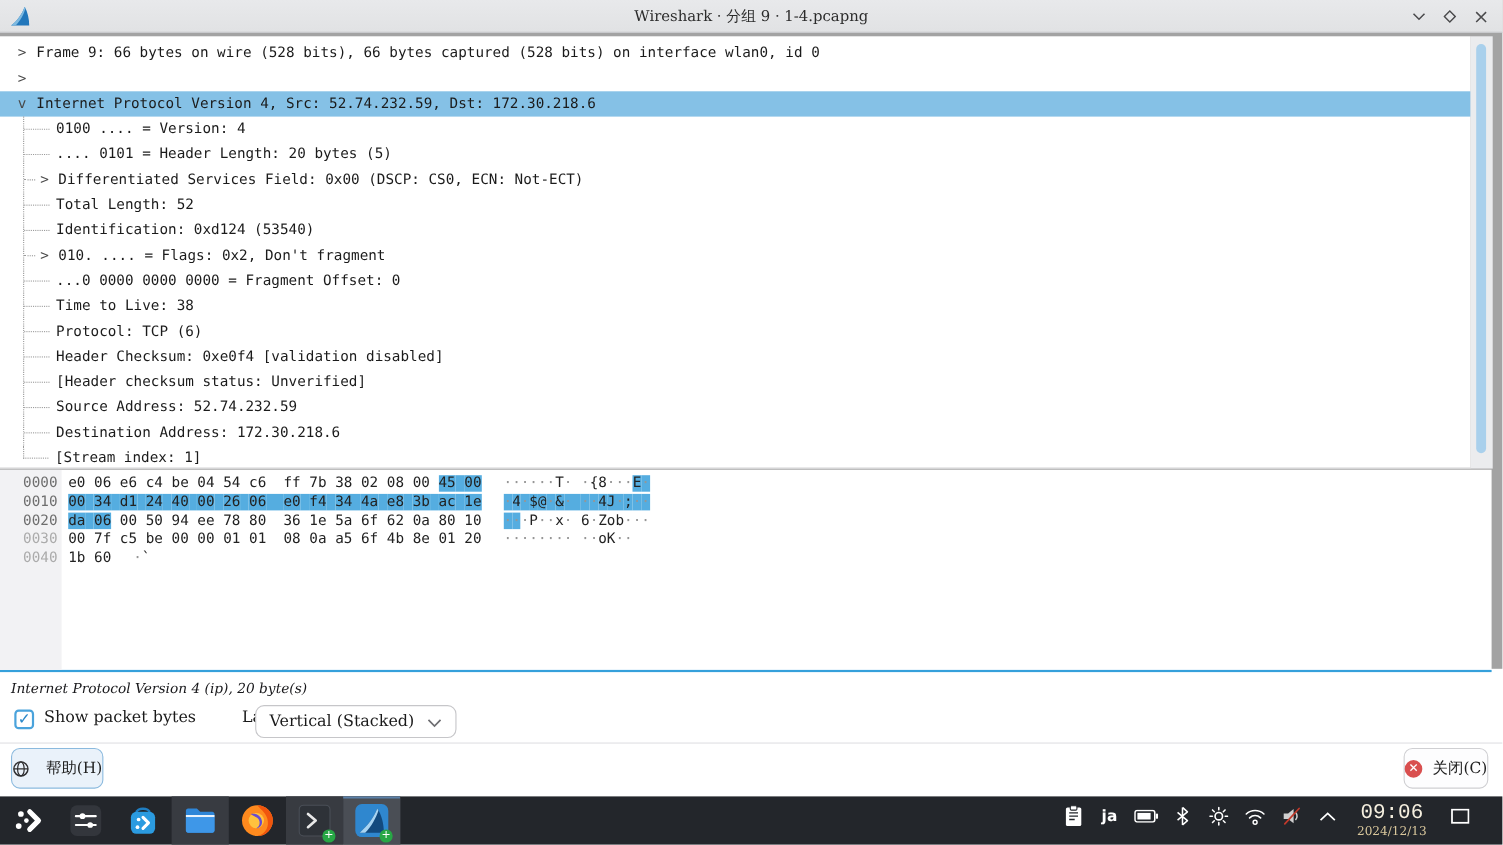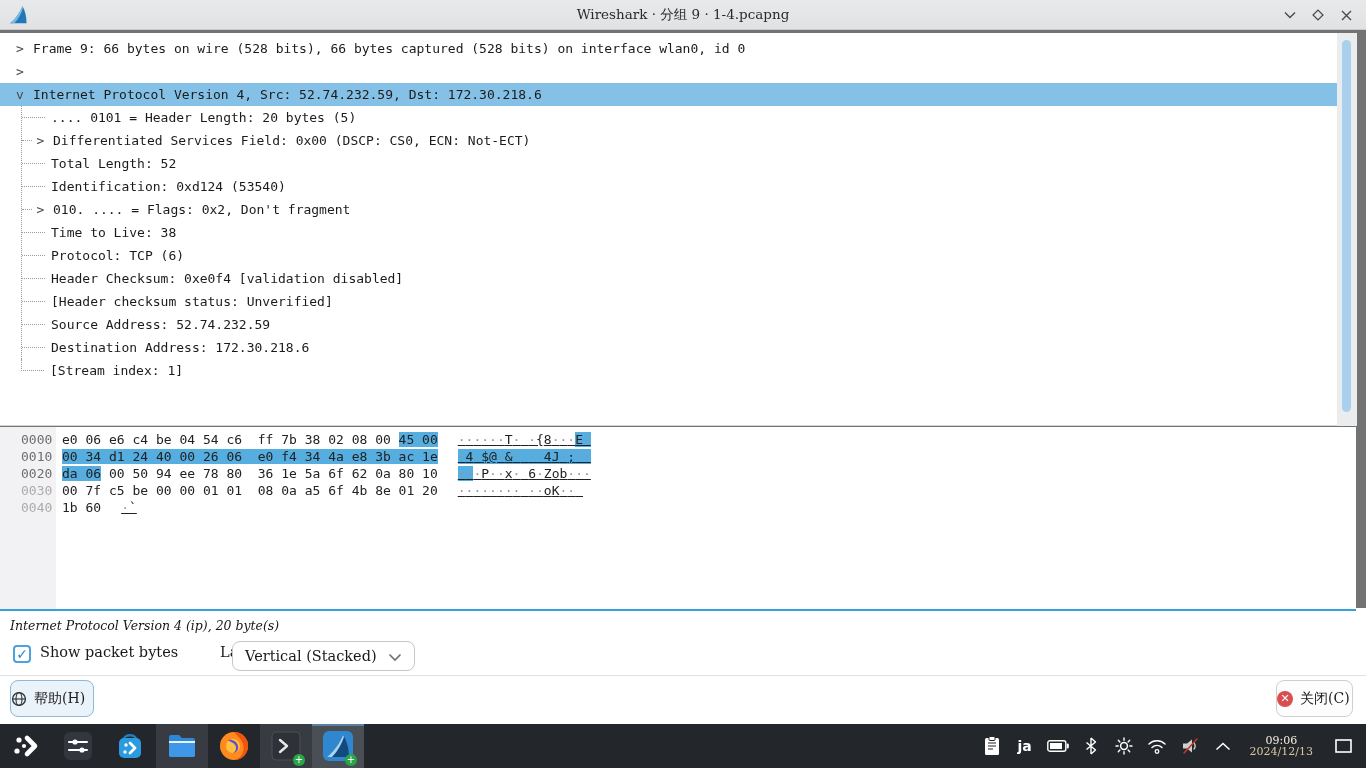--- a/index.html
+++ b/index.html
@@ -1,18 +1,18 @@
 <!DOCTYPE html>
 <html><head>
 <meta charset="utf-8">
 <style>
   * { margin:0; padding:0; box-sizing:border-box; }
   html,body { width:1366px; height:768px; overflow:hidden;
     font-family:"DejaVu Serif","Liberation Serif",serif; }
-  #stage { position:relative; width:1366px; height:608px; background:#737373; }
+  #stage { position:relative; width:1366px; height:608px; background:#a3a3a3; }
 
   
   #titlebar { position:absolute; left:0; top:0; width:1366px; height:30px;
     background:linear-gradient(#e8e9eb,#e1e2e4); border-bottom:1px solid #c9cacd;
     display:flex; align-items:center; }
   #titlebar .appicon { position:absolute; left:8px; top:4px; width:22px; height:22px; }
   #titlebar .title { width:100%; text-align:center; font-size:13.5px; color:#2b2b2b; }
   .winbtns { position:absolute; right:6px; top:0; height:30px; display:flex; align-items:center; }
   .winbtn { width:28px; height:28px; display:flex; align-items:center; justify-content:center;
     color:#4b4b4d; font-size:14px; cursor:default; }
@@ -38,60 +38,60 @@
 
   #hex-pane { position:absolute; left:0; top:427px; width:1356px; height:184px; background:#fff;
     border-bottom:2px solid #35a0db; overflow:hidden;
     font-family:"DejaVu Sans Mono","Liberation Mono",monospace; font-size:13px; color:#222; }
   #hex-gutter { position:absolute; left:0; top:0; width:56px; height:100%; background:#f2f2f4; }
   #hex-rows { position:relative; padding-top:4px; }
   .hrow { display:flex; height:17px; line-height:17px; white-space:pre; }
   .off { width:62px; padding-left:21px; color:#ababab; flex:none; }
   .off.active { color:#6e6e6e; }
   .hx { flex:none; }
-  .asc { margin-left:20px; flex:none;text-decoration:underline; }
+  .asc { margin-left:20px; flex:none; }
   .hl { background:#55ade0; }
   .dim { color:#969696; }
 
   
   #sel-status { position:absolute; left:10px; top:618px; font-style:italic; font-size:12.5px; color:#17171a; }
   #controls { position:absolute; left:0; top:641px; width:1366px; height:31px; }
   #cb { position:absolute; left:13px; top:4px; width:18px; height:18px; background:#fff;
     border:2px solid #4aa3dc; border-radius:4px; color:#2b88c8; font-size:14px; line-height:14px;
     text-align:center; font-family:"DejaVu Sans",sans-serif; }
   #cb-label { position:absolute; left:40px; top:3px; font-size:14.5px; color:#191919; }
   #layout-label { position:absolute; left:174px; top:3px; font-size:14.5px; color:#191919;padding-left:46px; }
   #layout-select { position:absolute; left:232px; top:0; width:183px; height:30px; background:#fff;
     border:1px solid #c6c6c9; border-radius:8px; display:flex; align-items:center;
     padding-left:12px; font-size:14.5px; color:#191919; }
   #layout-select svg { position:absolute; right:12px; top:11px; }
 
   #btnrow { position:absolute; left:0; top:675px; width:1366px; height:49px; border-top:1px solid #e0e0e3; }
   .dlg-btn { position:absolute; top:4px; height:37px; border-radius:8px; display:flex;
-    align-items:center; justify-content:flex-start; font-size:14px; color:#1d1d1d; gap:7px; }
+    align-items:center; justify-content:space-between; font-size:14px; color:#1d1d1d; gap:7px; }
   #help-btn { left:10px; width:84px; background:#eaf2fa; border:1px solid #8bbade; }
   #close-btn { right:13px; width:77px; background:#fdfdfe; border:1px solid #cfcfd2; }
   .xcircle { width:16px; height:16px; border-radius:50%; background:#d94f4f; color:#fff;
     font-size:11px; line-height:16px; text-align:center; font-family:"DejaVu Sans",sans-serif; }
 
   
   #taskbar { position:absolute; left:0; top:724px; width:1366px; height:44px; background:#23262b;
     display:flex; align-items:center; }
   .task-tile { width:52px; height:44px; display:flex; align-items:center; justify-content:center;
     position:relative; flex:none; }
   .task-tile.open { background:#383b41; }
   .task-tile.active { background:#4a4e55; box-shadow:inset 0 2px 0 #5b80a8; }
   .badge { position:absolute; right:7px; bottom:2px; width:12px; height:12px; border-radius:50%;
     background:#27a745; color:#fff; font-size:10px; line-height:12px; text-align:center;
     font-family:"DejaVu Sans",sans-serif; }
-  #tray { margin-left:auto; display:flex; align-items:flex-end; gap:9px; padding-right:8px; }
+  #tray { margin-left:auto; display:flex; align-items:flex-start; gap:9px; padding-right:24px; }
   .tray-ico { width:24px; height:24px; display:flex; align-items:center; justify-content:center; flex:none; }
   #ja { color:#fff; font-weight:bold; font-size:14px; font-family:"DejaVu Sans",sans-serif; }
   #clock { text-align:center; color:#f5efdf; line-height:1.05; margin:0 6px; }
-  #clock .time { font-size:11px; }
+  #clock .time { font-size:19px;font-family:Liberation Mono, monospace; }
   #clock .date { font-size:11px; color:#d9c79c; }
   #show-desktop { width:30px; display:flex; justify-content:center; }
 </style>
 </head>
 <body>
 
 <div id="stage">
 
   <div id="titlebar">
     <svg class="appicon" viewBox="0 0 32 32">
@@ -116,25 +116,27 @@
           </svg>
       </div>
     </div>
   </div>
 
   <div id="tree-pane">
       <div class="trow"><span class="exp">&gt;</span><span class="ttext">Frame 9: 66 bytes on wire (528 bits), 66 bytes captured (528 bits) on interface wlan0, id 0</span></div>
       <div class="trow"><span class="exp">&gt;</span></div>
       <div class="trow sel"><span class="exp">v</span><span class="ttext">Internet Protocol Version 4, Src: 52.74.232.59, Dst: 172.30.218.6</span></div>
       <div class="kids">
+        <div class="trow"><span class="dash"></span><span class="ttext">0100 .... = Version: 4</span></div>
         <div class="trow"><span class="dash"></span><span class="ttext">.... 0101 = Header Length: 20 bytes (5)</span></div>
         <div class="trow"><span class="dash short"></span><span class="exp small">&gt;</span><span class="ttext">Differentiated Services Field: 0x00 (DSCP: CS0, ECN: Not-ECT)</span></div>
         <div class="trow"><span class="dash"></span><span class="ttext">Total Length: 52</span></div>
         <div class="trow"><span class="dash"></span><span class="ttext">Identification: 0xd124 (53540)</span></div>
         <div class="trow"><span class="dash short"></span><span class="exp small">&gt;</span><span class="ttext">010. .... = Flags: 0x2, Don't fragment</span></div>
+        <div class="trow"><span class="dash"></span><span class="ttext">...0 0000 0000 0000 = Fragment Offset: 0</span></div>
         <div class="trow"><span class="dash"></span><span class="ttext">Time to Live: 38</span></div>
         <div class="trow"><span class="dash"></span><span class="ttext">Protocol: TCP (6)</span></div>
         <div class="trow"><span class="dash"></span><span class="ttext">Header Checksum: 0xe0f4 [validation disabled]</span></div>
         <div class="trow"><span class="dash"></span><span class="ttext">[Header checksum status: Unverified]</span></div>
         <div class="trow"><span class="dash"></span><span class="ttext">Source Address: 52.74.232.59</span></div>
         <div class="trow"><span class="dash"></span><span class="ttext">Destination Address: 172.30.218.6</span></div>
       </div>
       <div class="trow lastkid"><span class="corner"></span><span class="ttext">[Stream index: 1]</span></div>
     </div>
   <div id="tree-scroll">

